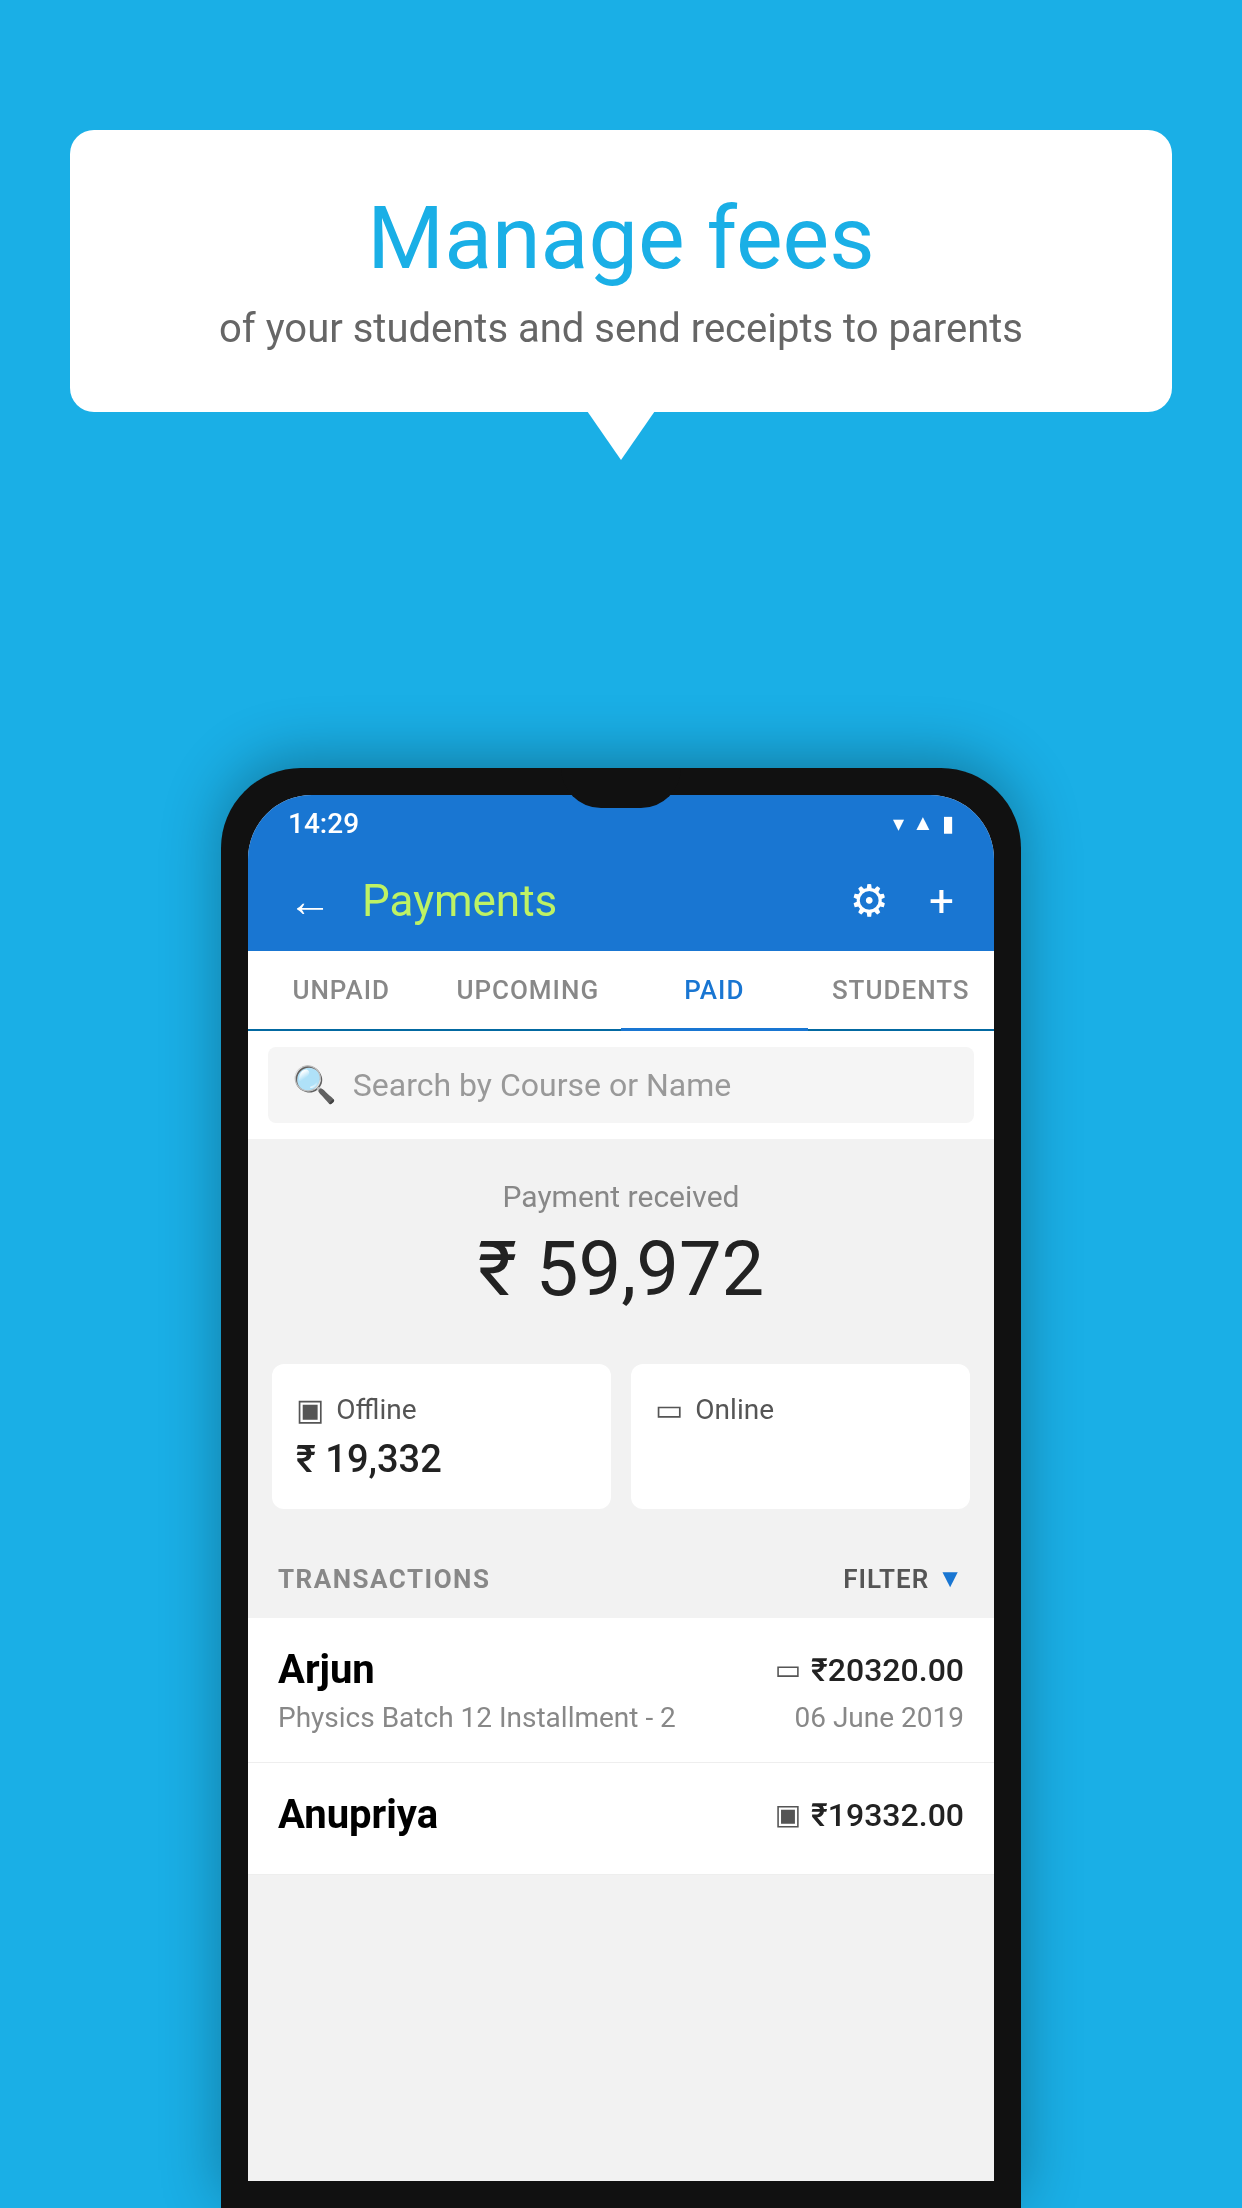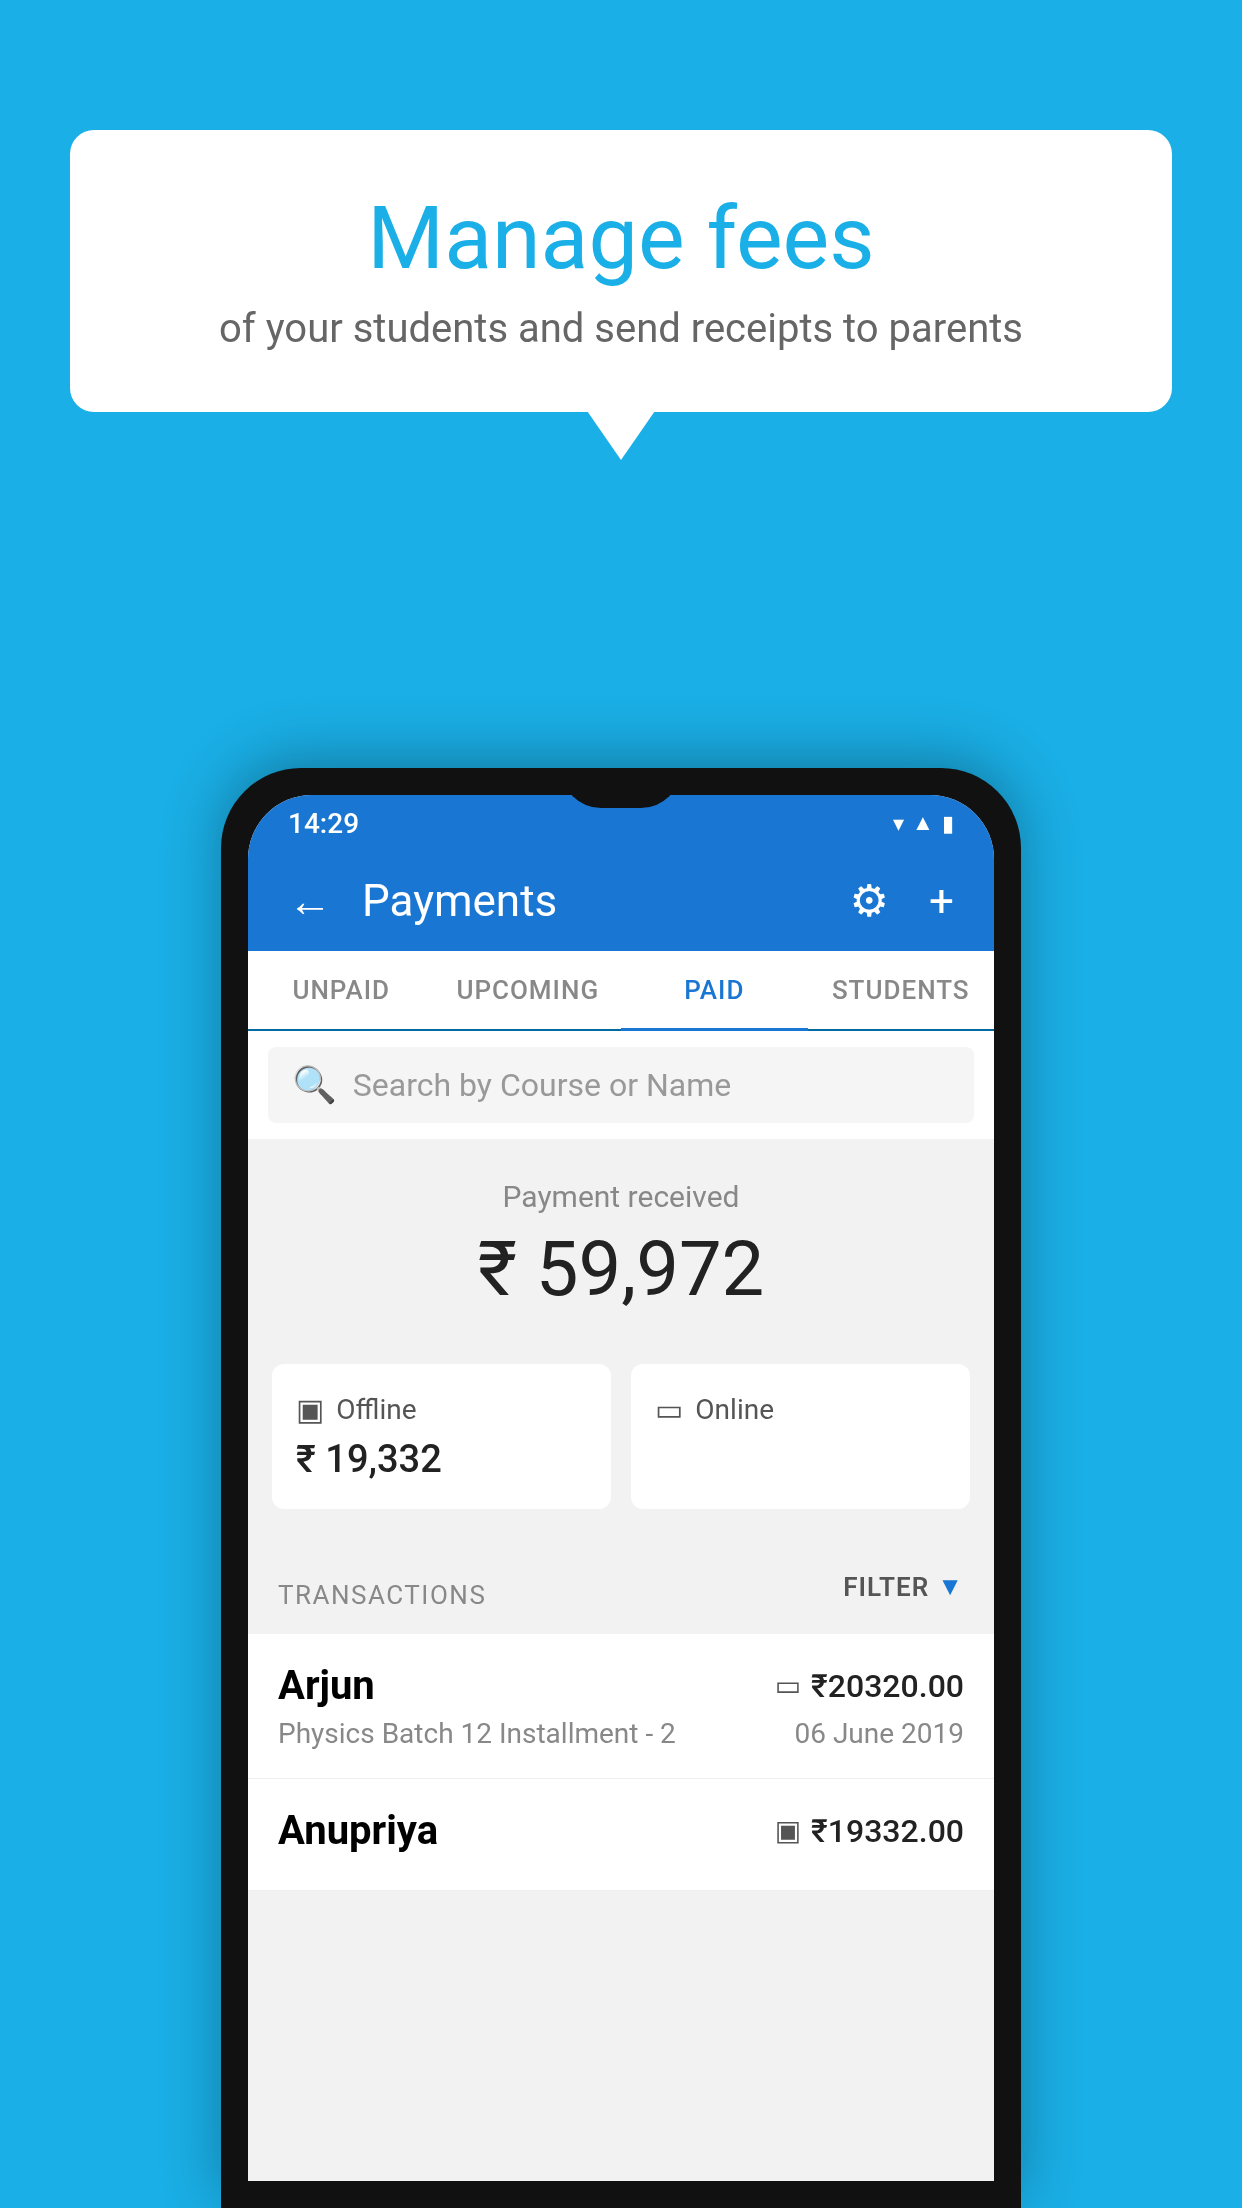--- a/index.html
+++ b/index.html
@@ -135,21 +135,21 @@
 
     .app-bar-back {
       color: white;
       font-size: 44px;
       font-weight: 300;
       cursor: pointer;
       padding: 10px;
     }
 
     .app-bar-title {
-      color: #ffffff;
+      color: #bef264;
       font-size: 44px;
       font-weight: 400;
       flex: 1;
     }
 
     .app-bar-actions {
       display: flex;
       align-items: center;
       gap: 20px;
     }
@@ -283,23 +283,22 @@
       display: flex;
       align-items: center;
       justify-content: space-between;
       padding: 24px 30px;
       background: #f2f2f2;
     }
 
     .transactions-label {
       color: #888;
       font-size: 26px;
-      font-weight: 400;
+      font-weight: 700;
       letter-spacing: 1.5px;
-      margin-top: 17px;
     }
 
     .filter-button {
       display: flex;
       align-items: center;
       gap: 8px;
       color: #555;
       font-size: 26px;
       font-weight: 600;
       letter-spacing: 1px;

